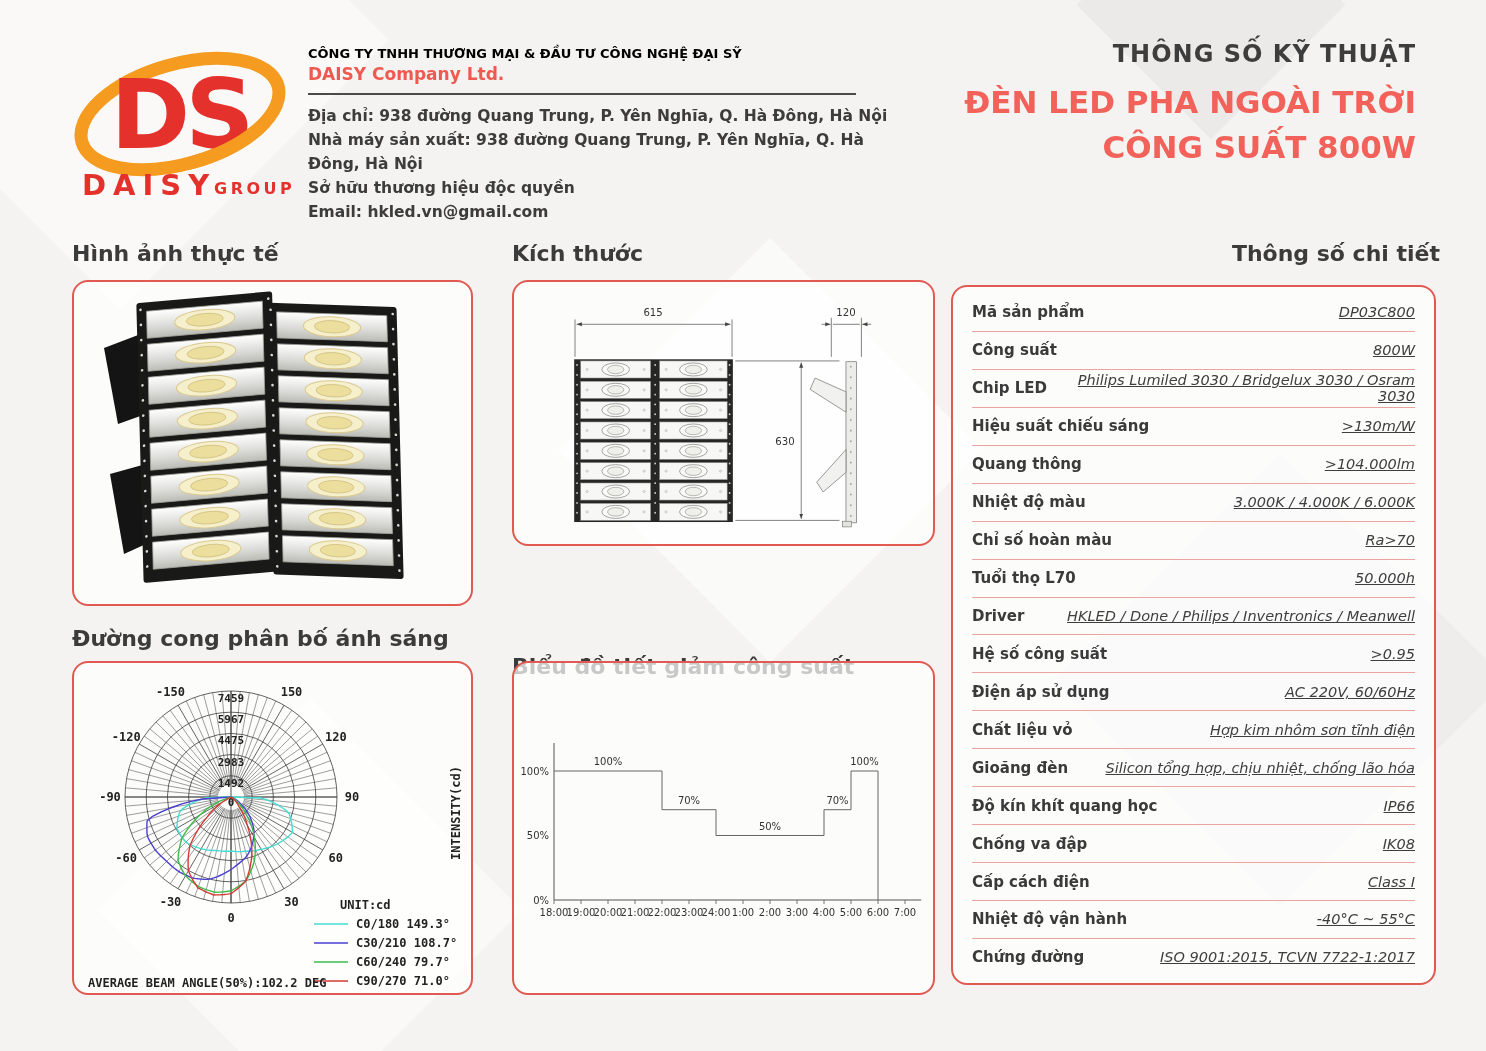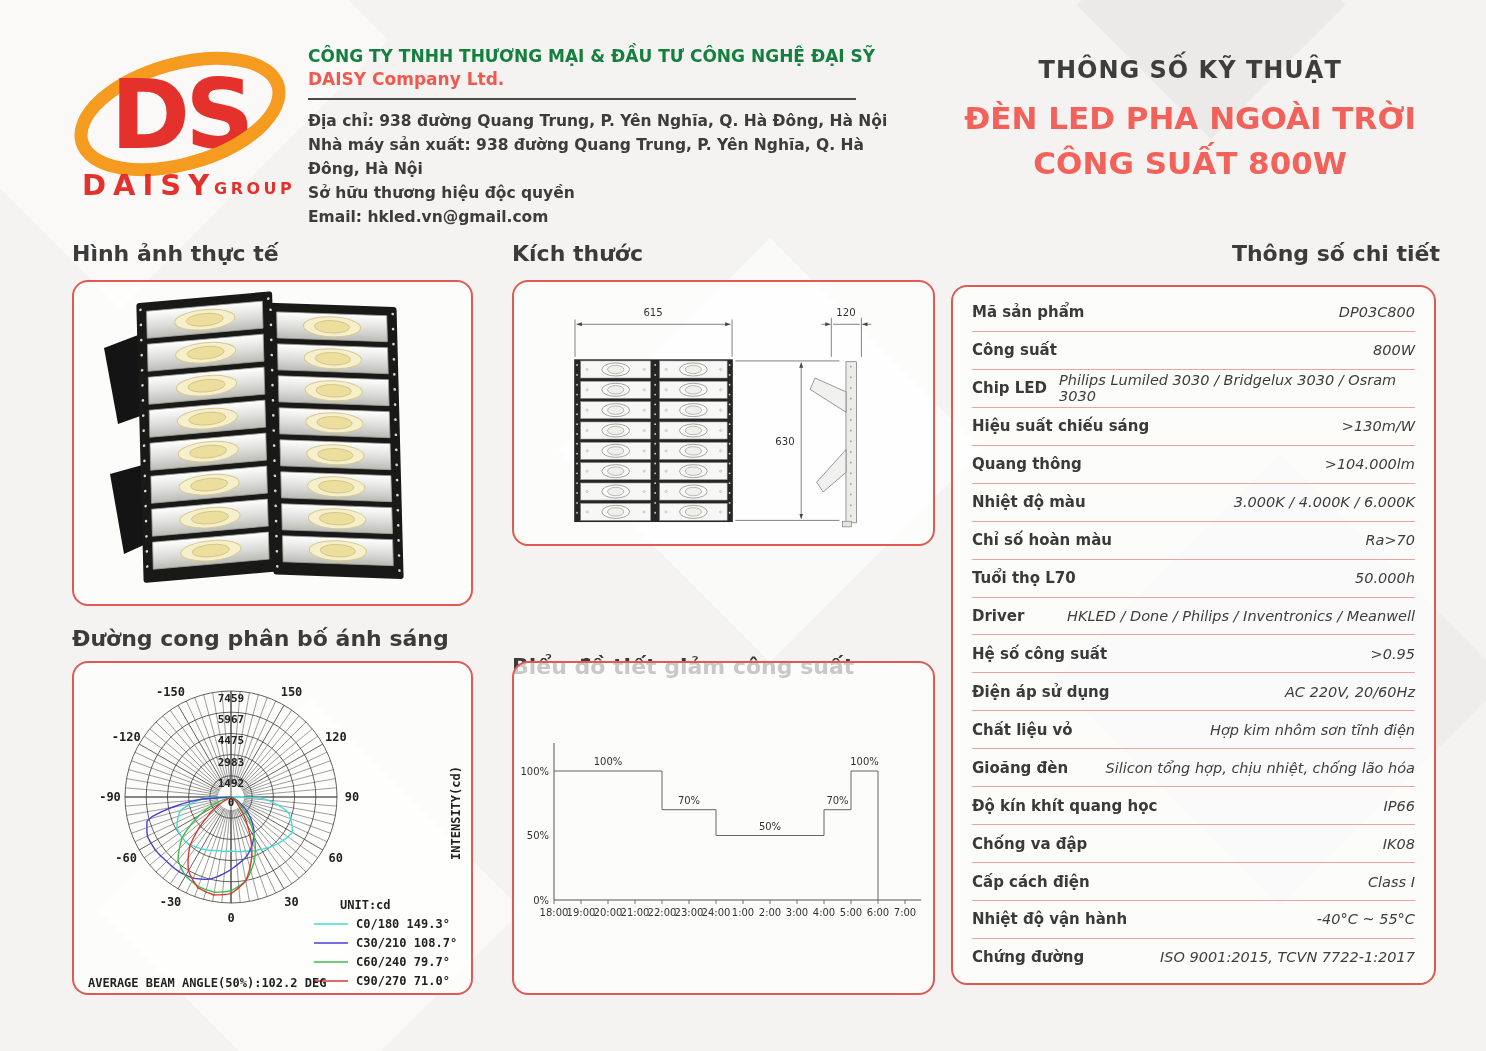--- a/index.html
+++ b/index.html
@@ -2,41 +2,41 @@
 <html><head>
 <meta charset="utf-8">
 <style>
   html,body{margin:0;padding:0;background:#8a8a8a;}
   .page{position:relative;width:1486px;height:1051px;margin:0 auto;background:#f4f3f1;
         font-family:"DejaVu Sans",sans-serif;color:#3a3a3a;overflow:hidden;}
   .wm{position:absolute;pointer-events:none;transform:rotate(45deg);}
   
   .logo{position:absolute;left:68px;top:40px;}
   .company{position:absolute;left:308px;top:46px;width:590px;}
-  .company .vi{color:#15803d;font-weight:bold;font-size:17px;}
+  .company .vi{color:#000000;font-weight:bold;font-size:13px;}
   .company .en{color:#ee5a50;font-weight:bold;font-size:17px;margin-top:3px;}
   .company .rule{border:none;border-top:2px solid #4a4a4a;margin:9px 0;width:548px;}
   .company .line{font-size:15.5px;font-weight:bold;color:#3c3c3c;line-height:1.55;}
-  .doc-title{position:absolute;right:70px;top:56px;text-align:center;}
+  .doc-title{position:absolute;right:70px;top:40px;text-align:right;}
   .kicker{font-size:24px;font-weight:bold;color:#3d3d3d;letter-spacing:1px;}
   .red-title{color:#f2615a;font-weight:bold;font-size:31px;line-height:1.45;margin-top:12px;}
   
   .section-title{position:absolute;font-size:22px;font-weight:bold;color:#3b3b3b;white-space:nowrap;}
   .card{position:absolute;border:2px solid #e15a52;border-radius:16px;background:rgba(255,255,255,.72);box-sizing:border-box;}
   .card svg{position:absolute;inset:0;width:100%;height:100%;}
   #photo-card{left:72px;top:280px;width:401px;height:326px;}
   #curve-card{left:72px;top:661px;width:401px;height:334px;}
   #dims-card{left:512px;top:280px;width:423px;height:266px;}
   #derating-card{left:512px;top:661px;width:423px;height:334px;}
   #spec-card{left:951px;top:285px;width:485px;height:700px;display:flex;flex-direction:column;padding:7px 0;}
   
   .spec-row{flex:1;display:flex;justify-content:space-between;align-items:center;margin:0 19px;gap:12px;border-bottom:1px solid #eca49e;}
   .spec-row:last-child{border-bottom:none;}
   .spec-label{font-weight:bold;font-size:15px;white-space:nowrap;}
-  .spec-value{font-style:italic;font-size:14.5px;color:#3e3e3e;}
+  .spec-value{font-style:italic;font-size:14.5px;color:#3e3e3e;text-align:right;text-decoration:underline;}
   
   .mono  {font-family:"DejaVu Sans Mono",monospace;font-size:11px;font-weight:bold;fill:#222;}
   .mono-b{font-family:"DejaVu Sans Mono",monospace;font-size:12px;font-weight:bold;fill:#222;}
   .axlab {font-family:"DejaVu Sans",sans-serif;font-size:10px;fill:#333;}
 </style>
 </head>
 <body>
 
 <div class="page">
 
@@ -483,21 +483,21 @@
       <span class="spec-value">HKLED / Done / Philips / Inventronics / Meanwell</span>
     </div>
 
     <div class="spec-row">
       <span class="spec-label">Hệ số công suất</span>
       <span class="spec-value">&gt;0.95</span>
     </div>
 
     <div class="spec-row">
       <span class="spec-label">Điện áp sử dụng</span>
-      <span class="spec-value">AC 220V, 20/60Hz</span>
+      <span class="spec-value">AC 220V, 60/60Hz</span>
     </div>
 
     <div class="spec-row">
       <span class="spec-label">Chất liệu vỏ</span>
       <span class="spec-value">Hợp kim nhôm sơn tĩnh điện</span>
     </div>
 
     <div class="spec-row">
       <span class="spec-label">Gioăng đèn</span>
       <span class="spec-value">Silicon tổng hợp, chịu nhiệt, chống lão hóa</span>

